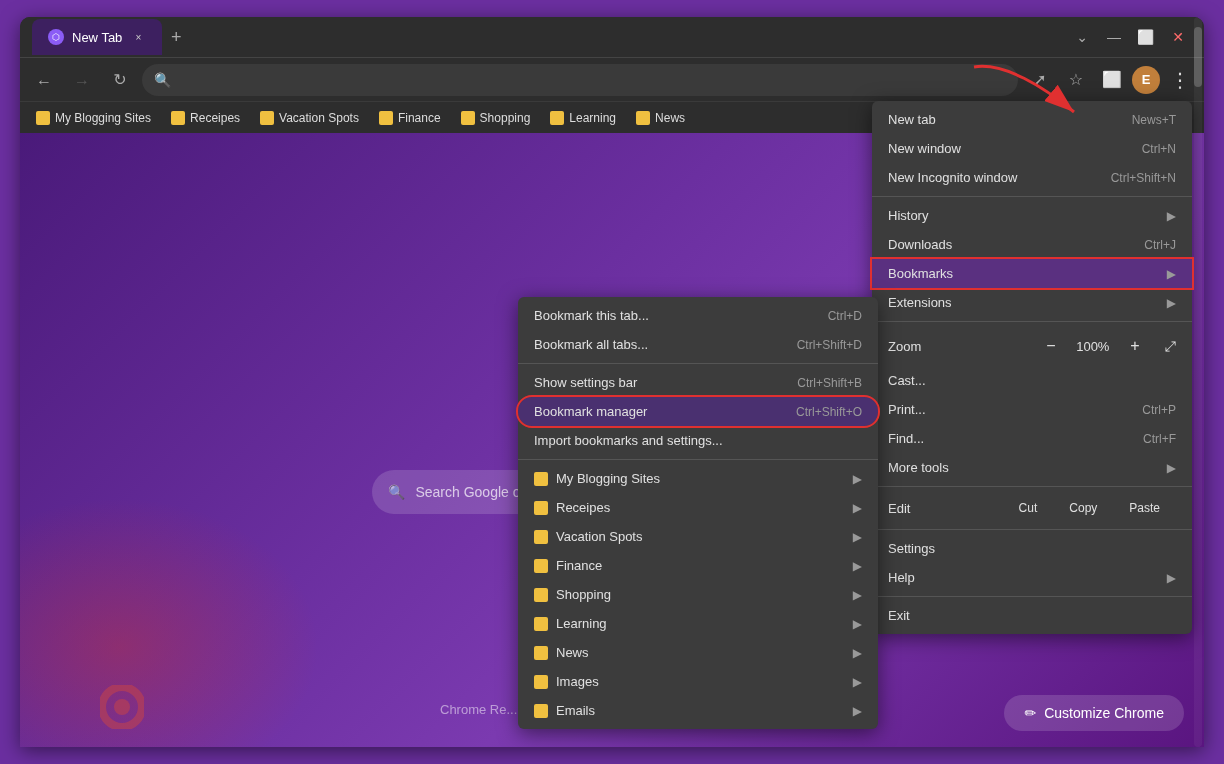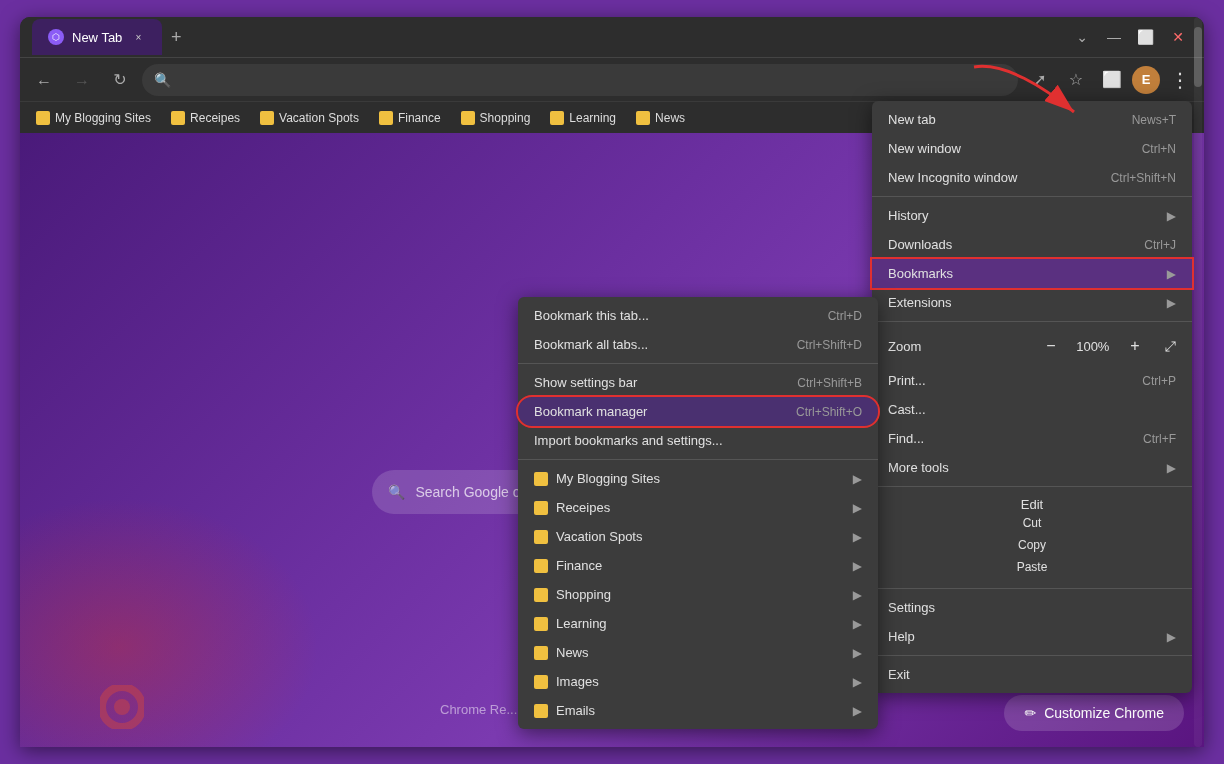--- a/index.html
+++ b/index.html
@@ -326,21 +326,20 @@
     .menu-divider {
       height: 1px;
       background: #555;
       margin: 4px 0;
     }
     .menu-row-edit {
       display: flex;
       align-items: center;
       padding: 6px 16px;
       gap: 0;
-      flex-direction: column;
     }
     .edit-label {
       flex: 1;
       color: #e0e0e0;
     }
     .edit-btn {
       padding: 4px 16px;
       color: #e0e0e0;
       cursor: pointer;
       font-size: 12px;
@@ -568,25 +567,25 @@
     <div class="menu-divider"></div>
 
     <div class="zoom-row">
       <span class="zoom-label">Zoom</span>
       <span class="zoom-btn">−</span>
       <span class="zoom-pct">100%</span>
       <span class="zoom-btn">+</span>
       <span class="zoom-expand" style="margin-left:8px; font-size:14px;">⤢</span>
     </div>
     <div class="menu-item">
+      <span class="menu-item-label">Cast...</span>
+    </div>
+    <div class="menu-item">
       <span class="menu-item-label">Print...</span>
       <span class="menu-shortcut">Ctrl+P</span>
-    </div>
-    <div class="menu-item">
-      <span class="menu-item-label">Cast...</span>
     </div>
     <div class="menu-item">
       <span class="menu-item-label">Find...</span>
       <span class="menu-shortcut">Ctrl+F</span>
     </div>
     <div class="menu-item">
       <span class="menu-item-label">More tools</span>
       <span class="menu-arrow">▶</span>
     </div>
     <div class="menu-divider"></div>

